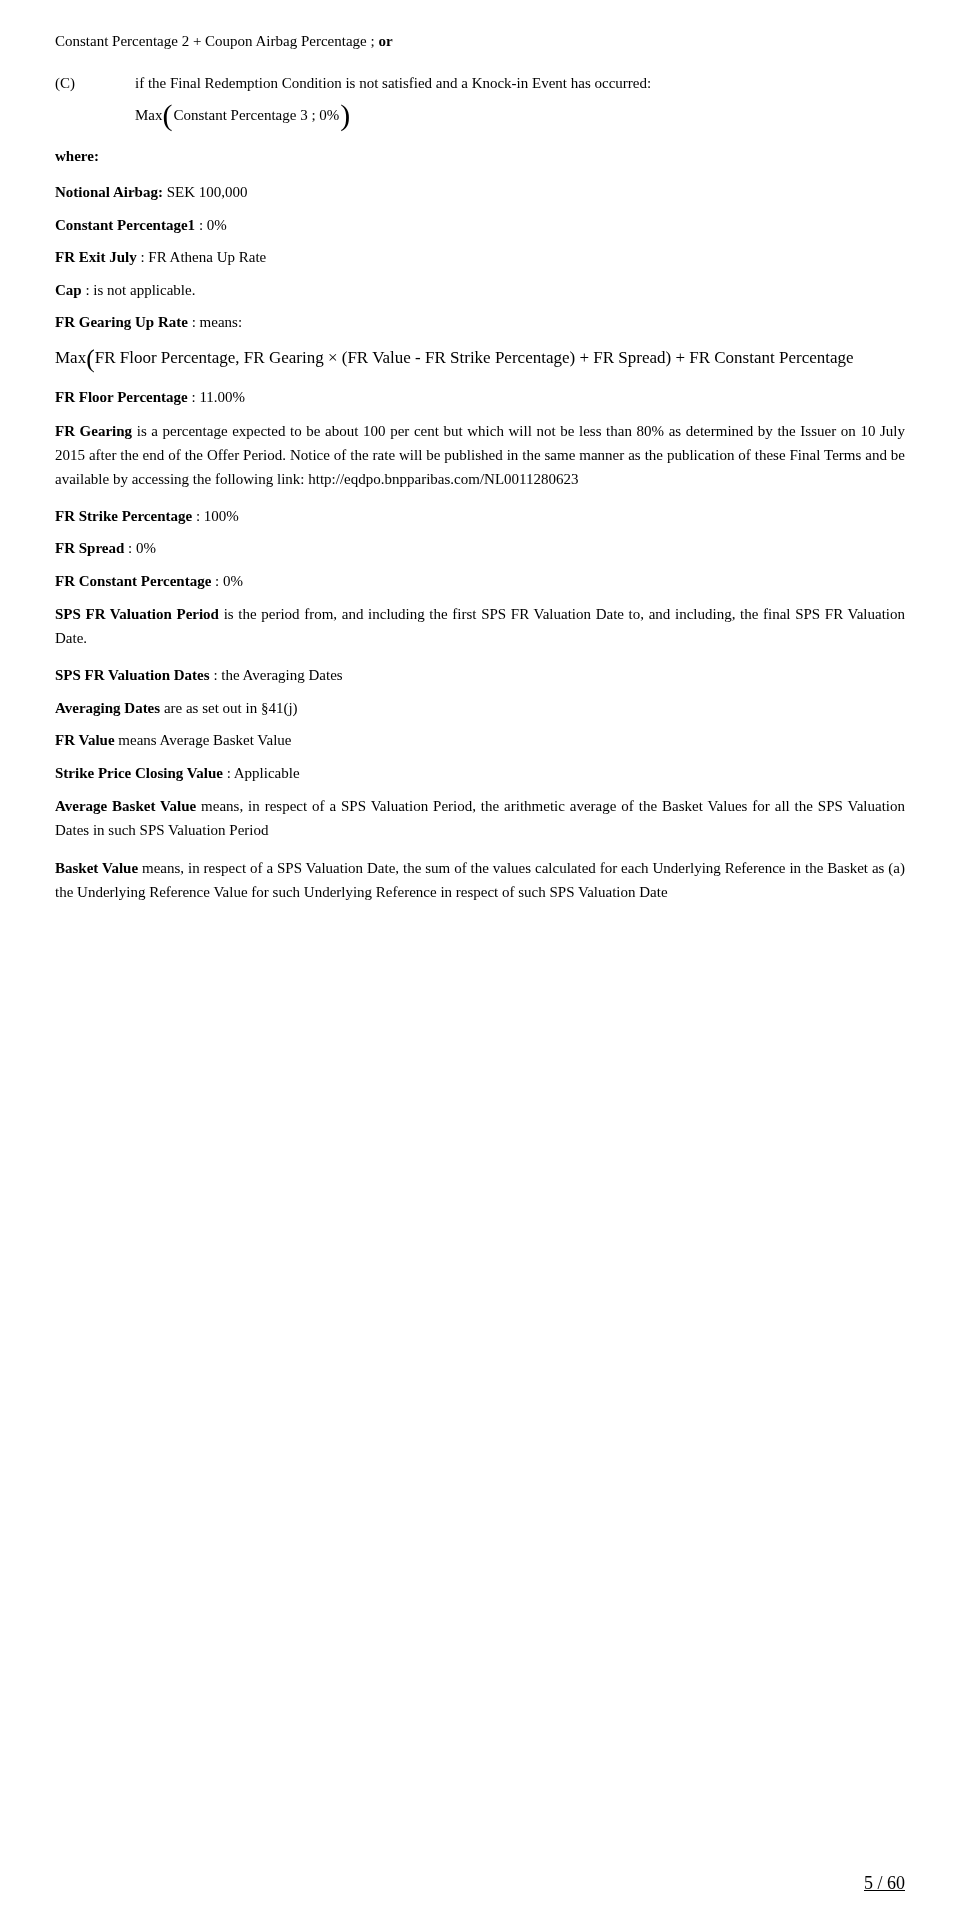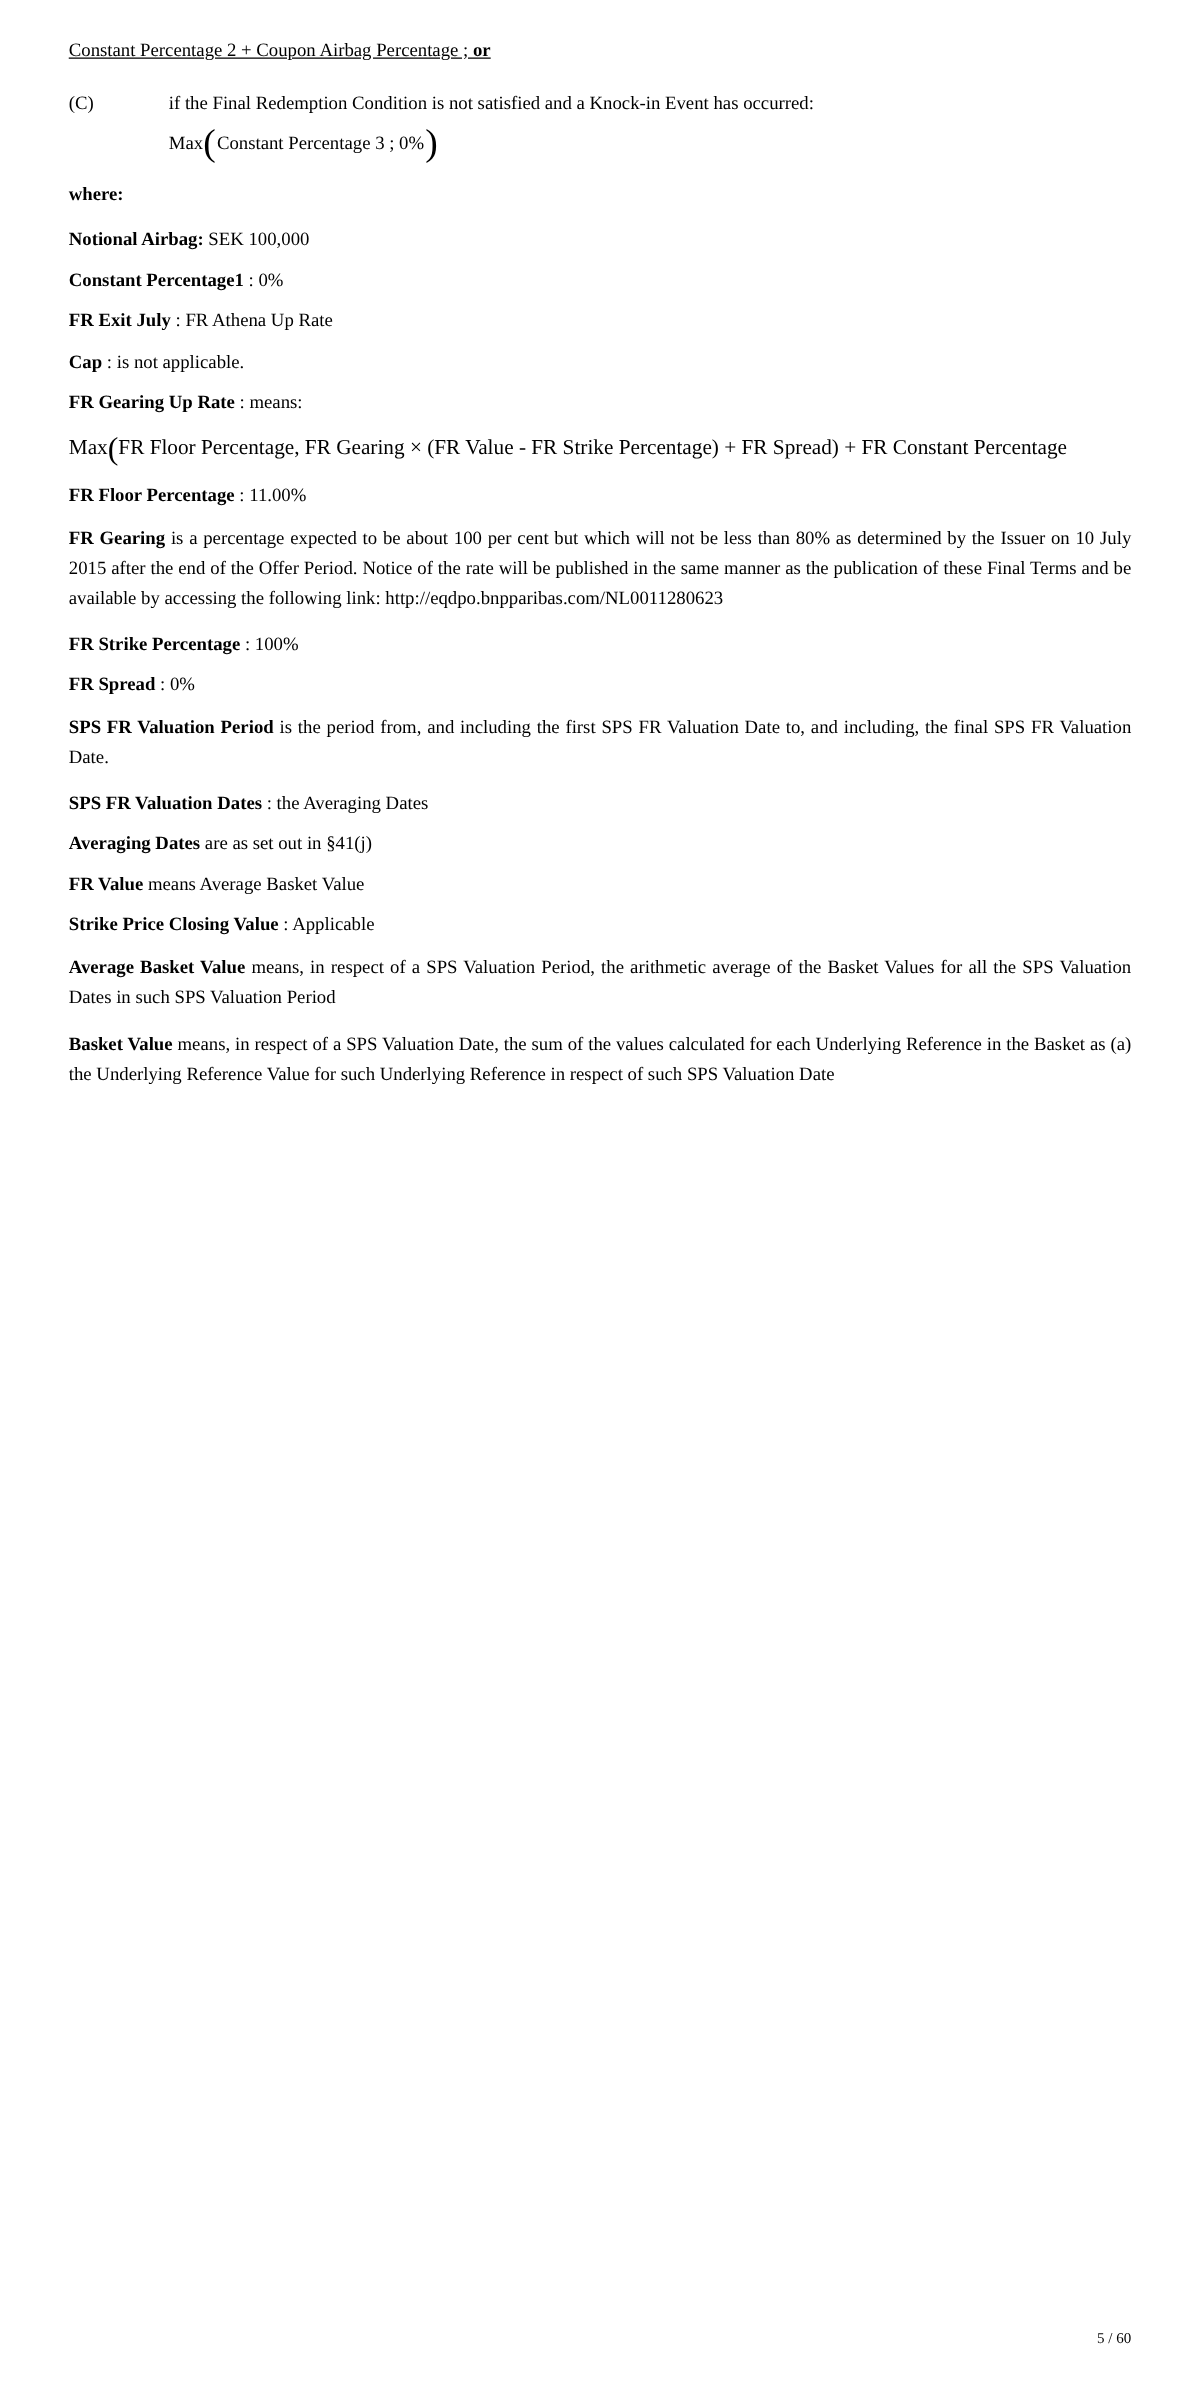--- a/index.html
+++ b/index.html
@@ -18,21 +18,20 @@
     }
     .page-container {
       padding: 30px 55px 60px 55px;
       position: relative;
       min-height: 1910px;
     }
     .line1 {
       font-size: 15px;
       margin-bottom: 18px;
       line-height: 1.5;
-      text-decoration: underline;
     }
     .where-block {
       margin-bottom: 14px;
       line-height: 1.5;
     }
     .field-line {
       margin-bottom: 10px;
       line-height: 1.5;
     }
     .bold {
@@ -43,23 +42,24 @@
       line-height: 1.7;
       font-size: 17px;
     }
     .paragraph {
       text-align: justify;
       line-height: 1.6;
       margin-bottom: 14px;
     }
     .page-number {
       position: absolute;
-      bottom: 32px;
+      bottom: 16px;
       right: 55px;
-      font-size: 12px;
+      font-size: 18px;
+      text-decoration: underline;
     }
     .formula-c-block {
       display: flex;
       align-items: flex-start;
       margin-bottom: 18px;
       line-height: 1.6;
     }
     .c-label {
       min-width: 80px;
       font-size: 15px;
@@ -153,20 +153,24 @@
   <div class="field-line">
     <span class="bold">FR Strike Percentage</span>
     <span>: 100%</span>
   </div>
 
   <div class="field-line">
     <span class="bold">FR Spread</span>
     <span>: 0%</span>
   </div>
 
+  <div class="field-line">
+    <span class="bold">FR Constant Percentage</span>
+    <span>: 0%</span>
+  </div>
 
   <div class="paragraph">
     <span class="bold">SPS FR Valuation Period</span>
     <span> is the period from, and including the first SPS FR Valuation Date to, and including, the final SPS FR Valuation Date.</span>
   </div>
 
   <div class="field-line">
     <span class="bold">SPS FR Valuation Dates</span>
     <span>: the Averaging Dates</span>
   </div>

